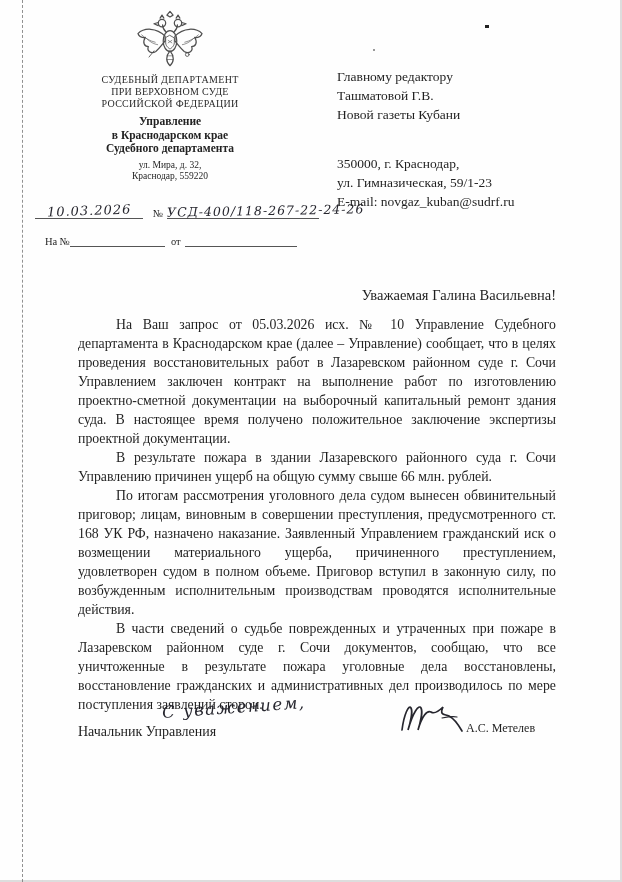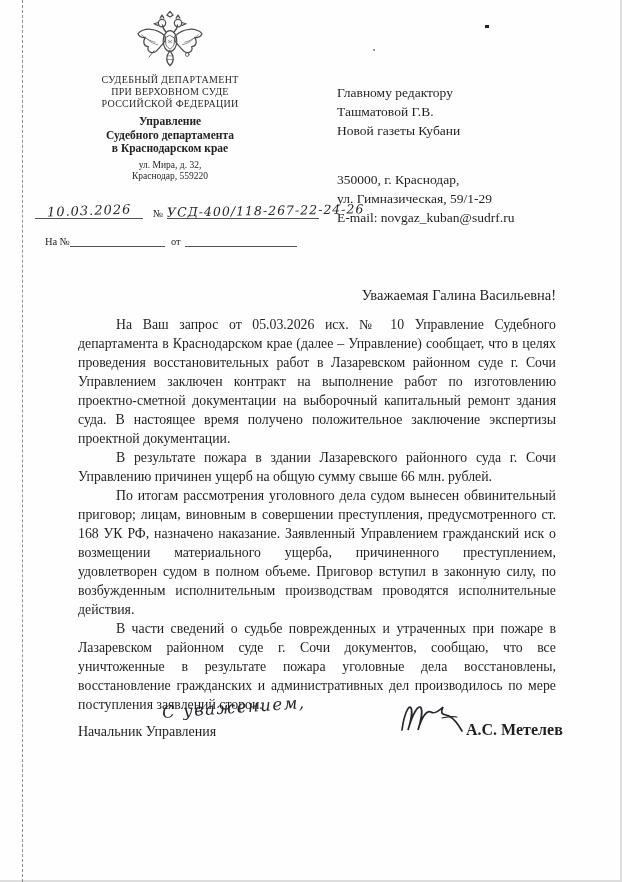--- a/index.html
+++ b/index.html
@@ -41,21 +41,21 @@
   }
   .hand-date{display:inline-block;font-size:13px;transform:rotate(-2deg);}
   .hand-num{display:inline-block;font-size:12.5px;transform:rotate(-1deg);white-space:nowrap;}
   .num-sign{margin:0 4px 0 10px;}
   .na-line{position:absolute;left:45px;top:231px;font-size:10.5px;white-space:nowrap;}
   .na-blank1{width:95px;}
   .na-blank2{width:112px;}
   .na-ot{margin:0 4px 0 6px;}
 
   
-  .recipient{position:absolute;left:337px;top:67px;width:260px;margin-top:16px;}
+  .recipient{position:absolute;left:337px;top:67px;width:260px;}
   .recipient-line{font-size:13.5px;line-height:19px;}
   .recipient-addr{margin-top:30px;}
 
   
   .salutation{
     position:absolute;left:78px;top:287px;width:478px;
     text-align:right;font-size:14.5px;
   }
   .body-text{position:absolute;left:78px;top:315px;width:478px;}
   .body-text p{
@@ -65,21 +65,21 @@
 
   
   .closing-hand{
     position:absolute;left:162px;top:698px;
     font-family:"DejaVu Serif",serif;font-style:italic;
     font-size:16.5px;color:#26262e;letter-spacing:1.5px;
     transform:rotate(-4deg);
   }
   .position-title{position:absolute;left:78px;top:724px;font-size:14px;}
   .sign-mark{position:absolute;left:398px;top:698px;}
-  .signer-name{position:absolute;left:466px;top:721px;font-size:16px;font-weight:bold;}
+  .signer-name{position:absolute;left:466px;top:721px;font-size:12px;}
 </style>
 </head>
 <body>
 
 <div class="page">
 
   <div class="scan-line-left"></div>
   <div class="speck"></div>
   <div class="speck2"></div>
 
@@ -118,22 +118,22 @@
     </svg>
 
     <div class="org">
       <div class="org-line">СУДЕБНЫЙ ДЕПАРТАМЕНТ</div>
       <div class="org-line">ПРИ ВЕРХОВНОМ СУДЕ</div>
       <div class="org-line">РОССИЙСКОЙ ФЕДЕРАЦИИ</div>
     </div>
 
     <div class="division">
       <div class="division-line">Управление</div>
+      <div class="division-line">в Краснодарском крае</div>
       <div class="division-line">Судебного департамента</div>
-      <div class="division-line">в Краснодарском крае</div>
     </div>
 
     <div class="addr">
       <div class="addr-line">ул. Мира, д. 32,</div>
       <div class="addr-line">Краснодар, 559220</div>
     </div>
   </div>
 
 
   <div class="ref-line">
@@ -143,21 +143,21 @@
   <div class="na-line">
     <span>На №</span><span class="blank na-blank1"></span><span class="na-ot">от</span><span class="blank na-blank2"></span>
   </div>
 
   <div class="recipient">
     <div class="recipient-line">Главному редактору</div>
     <div class="recipient-line">Ташматовой Г.В.</div>
     <div class="recipient-line">Новой газеты Кубани</div>
     <div class="recipient-addr">
       <div class="recipient-line">350000, г. Краснодар,</div>
-      <div class="recipient-line">ул. Гимназическая, 59/1-29</div>
+      <div class="recipient-line">ул. Гимназическая, 59/1-23</div>
       <div class="recipient-line">E-mail: novgaz_kuban@sudrf.ru</div>
     </div>
   </div>
 
   <div class="salutation">Уважаемая Галина Васильевна!</div>
 
   <div class="body-text">
     <p>На Ваш запрос от 05.03.2026 исх. № 10 Управление Судебного департамента в Краснодарском крае (далее – Управление) сообщает, что в целях проведения восстановительных работ в Лазаревском районном суде г. Сочи Управлением заключен контракт на выполнение работ по изготовлению проектно-сметной документации на выборочный капитальный ремонт здания суда. В настоящее время получено положительное заключение экспертизы проектной документации.</p>
     <p>В результате пожара в здании Лазаревского районного суда г. Сочи Управлению причинен ущерб на общую сумму свыше 66 млн. рублей.</p>
     <p>По итогам рассмотрения уголовного дела судом вынесен обвинительный приговор; лицам, виновным в совершении преступления, предусмотренного ст. 168 УК РФ, назначено наказание. Заявленный Управлением гражданский иск о возмещении материального ущерба, причиненного преступлением, удовлетворен судом в полном объеме. Приговор вступил в законную силу, по возбужденным исполнительным производствам проводятся исполнительные действия.</p>

